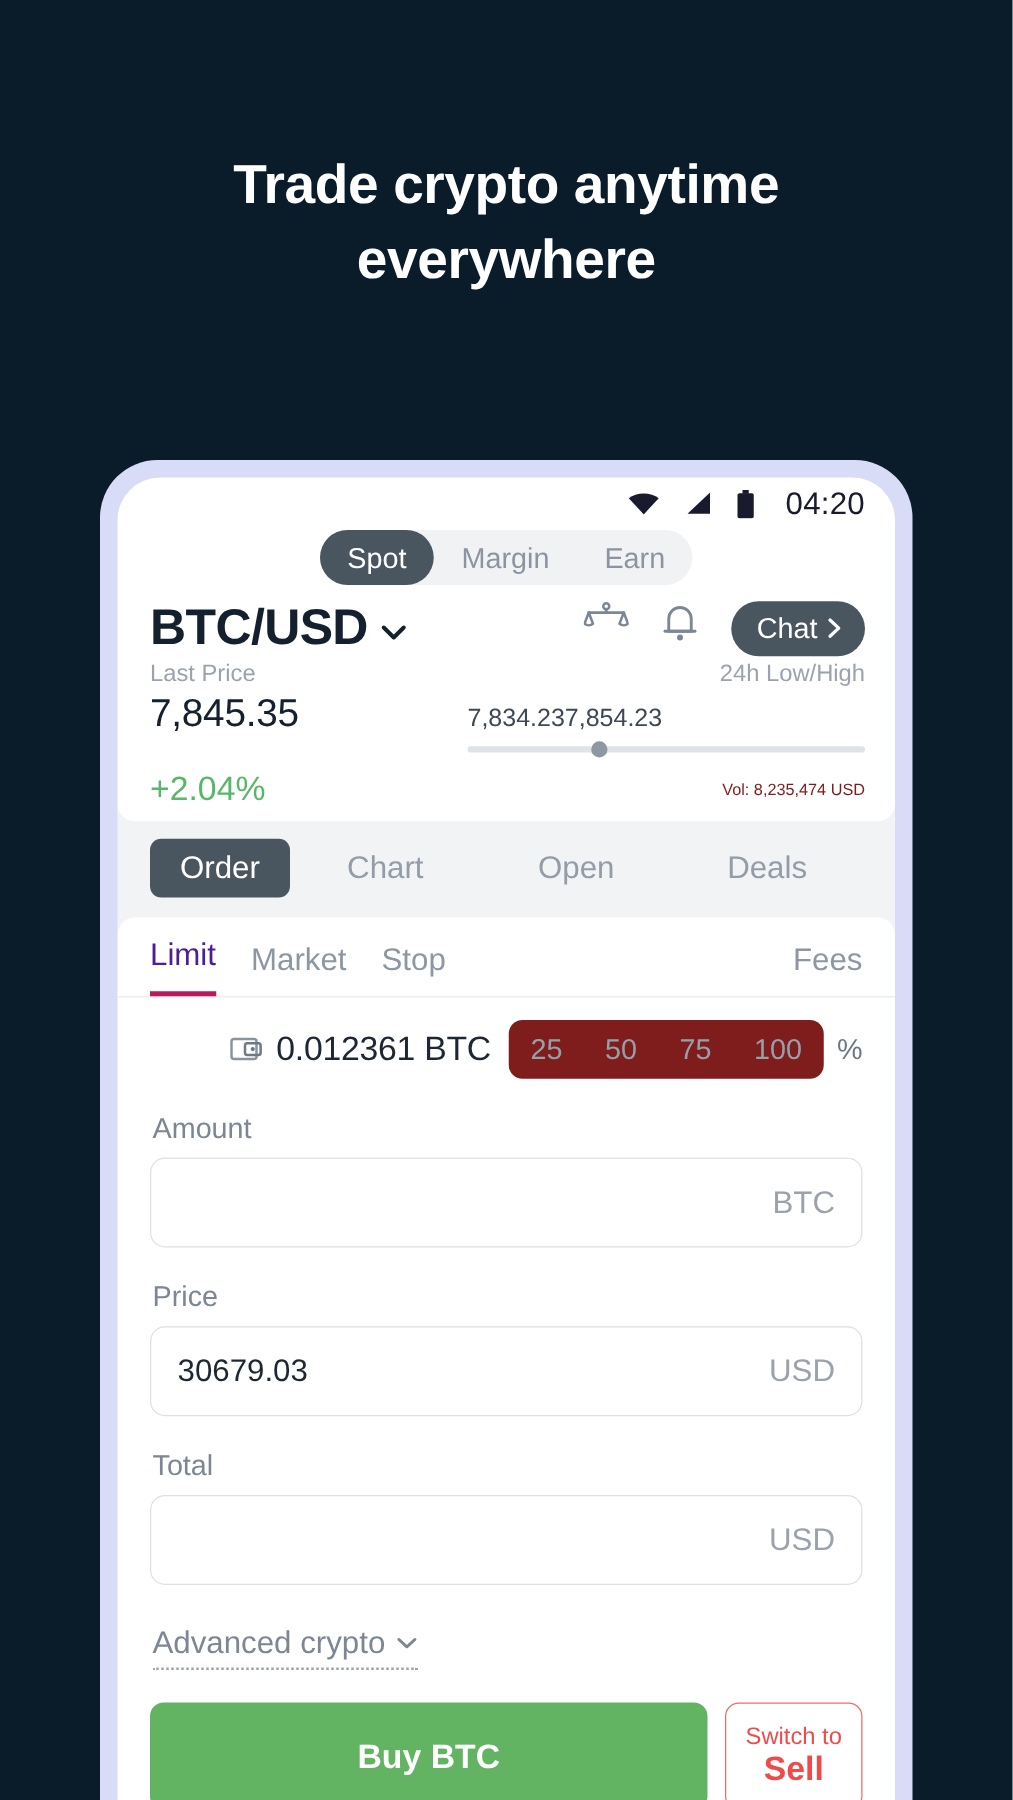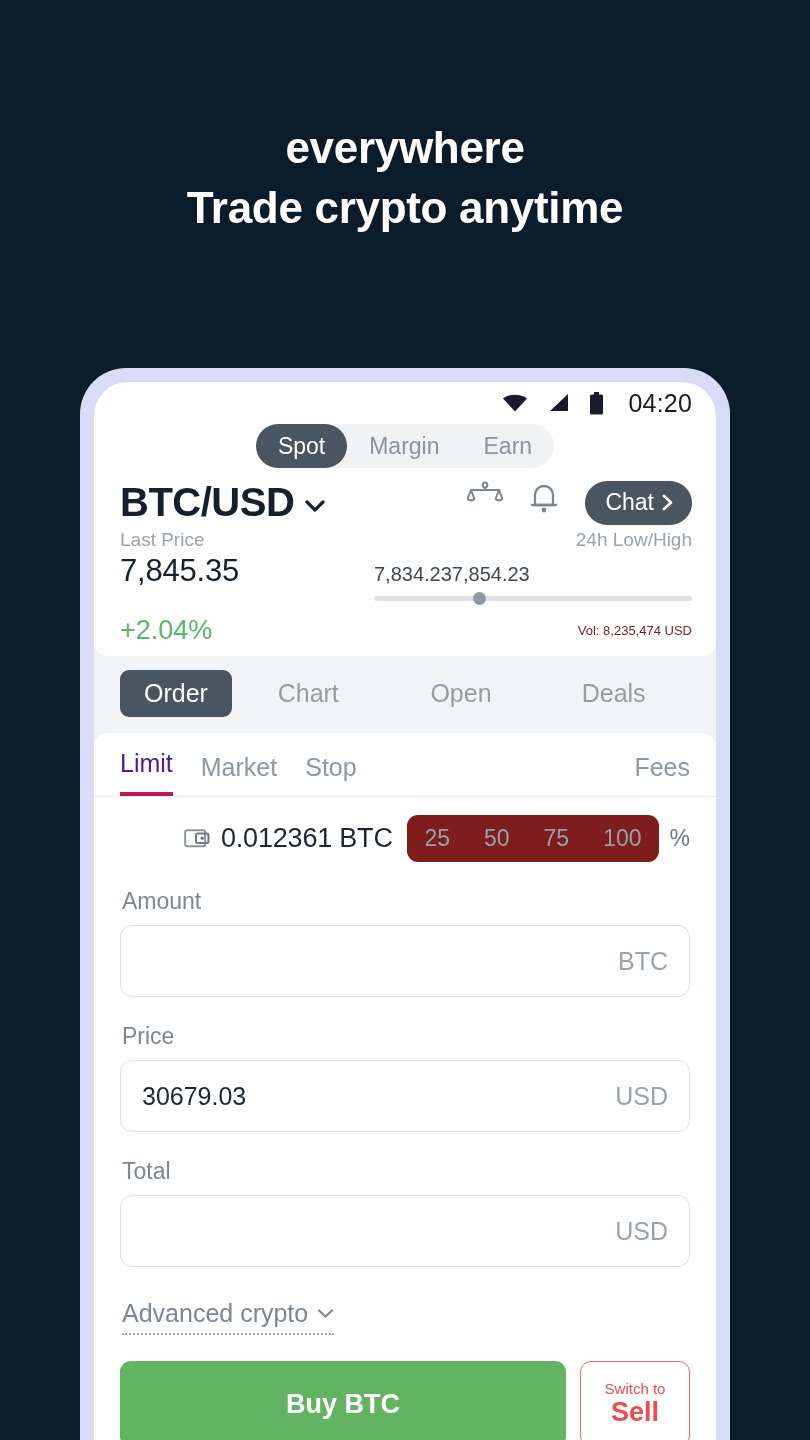--- a/index.html
+++ b/index.html
@@ -230,29 +230,29 @@
     display:flex; align-items:center; justify-content:center;
     font-size:27px; font-weight:bold;
   }
   .sell-btn {
     width:110px; border:1.5px solid #ef6b6b; border-radius:11px;
     background:#ffffff;
     display:flex; flex-direction:column;
     align-items:center; justify-content:center;
     color:#ef4b4b; line-height:1.15;
   }
-  .sell-sm { font-size:15px; }
+  .sell-sm { font-size:19px; }
   .sell-lg { font-size:27px; font-weight:bold; }
 </style>
 </head>
 <body>
 
 <div class="headline">
+  <div>Trade crypto anytime</div>
   <div>everywhere</div>
-  <div>Trade crypto anytime</div>
 </div>
 
 <div class="phone-frame">
 <div class="phone-screen">
 
   <div class="top-card">
 
     <div class="statusbar">
       <span>
         <svg class="ic-wifi" viewBox="0 0 26 18">

